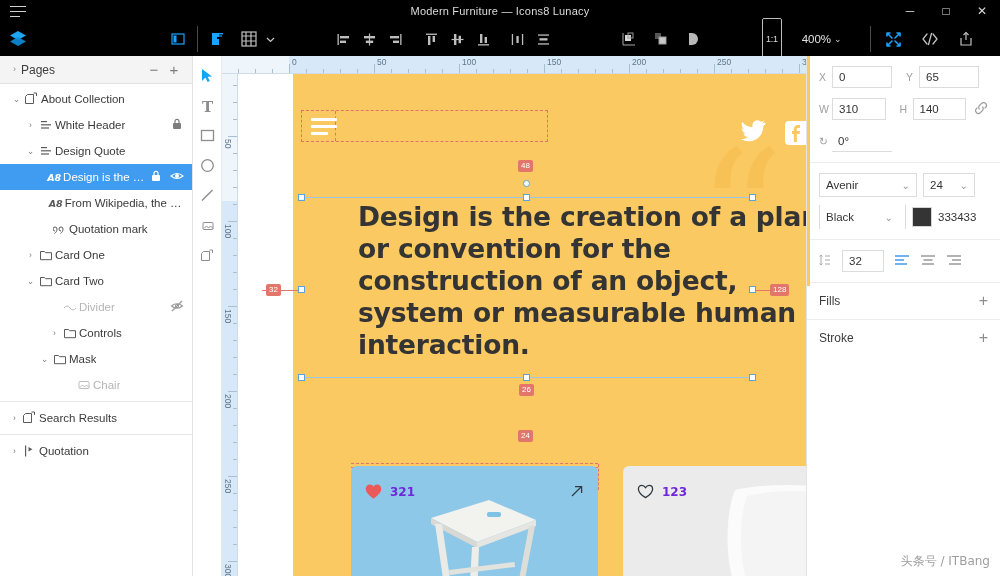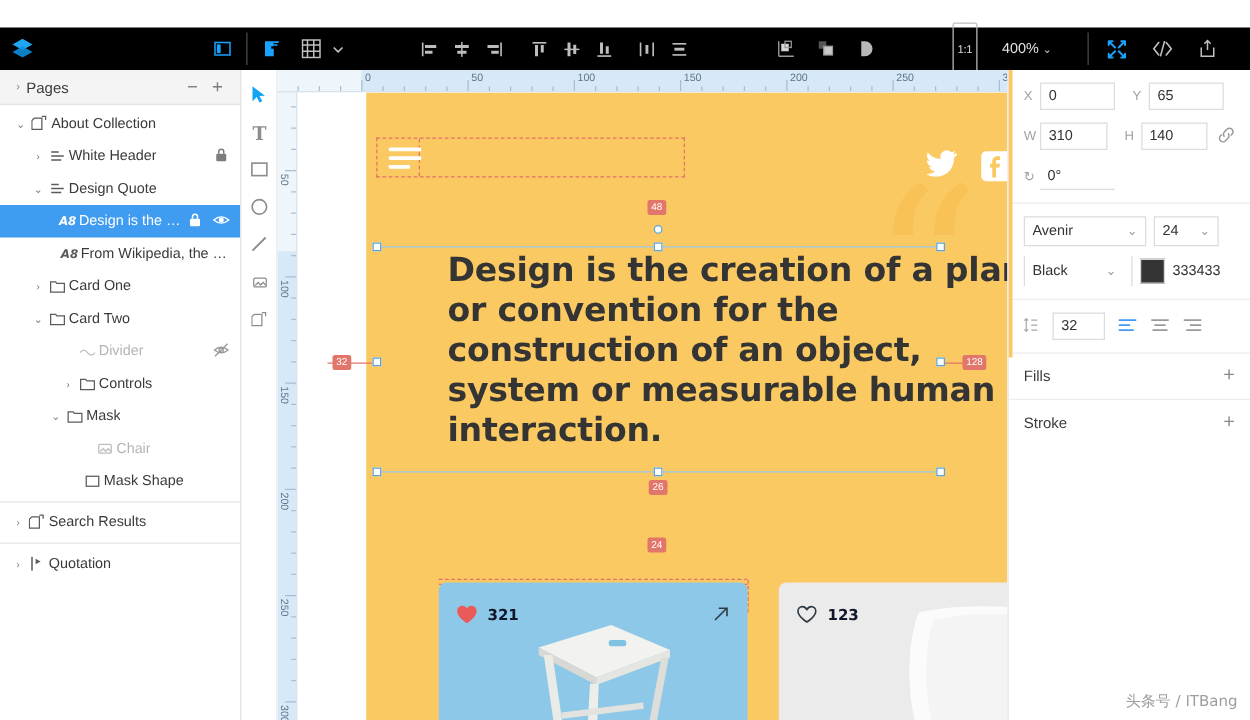--- a/index.html
+++ b/index.html
@@ -185,21 +185,21 @@
   }
   .guide { position: absolute; background: #e2766a; height: 1px; }
 
   
   .card {
     position: absolute; bottom: -10px; border-radius: 6px; overflow: hidden;
   }
   .card.one { left: 58px; width: 247px; height: 120px; background: #8ec8e8; }
   .card.two { left: 330px; width: 247px; height: 120px; background: #ebebeb; }
   .card-like { position: absolute; left: 14px; top: 18px; display: flex; align-items: center; gap: 8px; }
-  .like-num { font-family: "DejaVu Sans", sans-serif; font-weight: bold; font-size: 12px; color: #0f172a; }
+  .like-num { font-family: "DejaVu Sans", sans-serif; font-weight: bold; font-size: 12px; color: #6d28d9; }
   .card-share { position: absolute; right: 14px; top: 18px; color: #2f3b44; }
   .card-dash { position: absolute; left: 58px; bottom: 108px; width: 247px; border-top: 1px dashed #e2766a; }
   .stool { position: absolute; left: 60px; top: 24px; }
   .pillow { position: absolute; left: 90px; top: 18px; }
 
   
   .right {
     position: absolute; left: 806px; top: 56px; width: 194px; height: 520px;
     background: #ffffff; border-left: 1px solid #e3e3e3;
   }
@@ -230,20 +230,33 @@
   .watermark {
     position: absolute; right: 10px; bottom: 6px; font-size: 12px;
     color: #9e9e9e; font-family: "DejaVu Sans", sans-serif;
   }
 </style>
 </head>
 <body>
 
 <div class="app">
 
+  <div class="titlebar">
+    <div class="hamburger">
+      <i></i>
+        <i></i>
+        <i></i>
+    </div>
+    <div class="title">Modern Furniture — Icons8 Lunacy</div>
+    <div class="win-btns">
+      <div class="win-btn">─</div>
+      <div class="win-btn">□</div>
+      <div class="win-btn close">✕</div>
+    </div>
+  </div>
 
   <div class="toolbar">
     <div class="logo">
       <svg width="20" height="20" viewBox="0 0 20 20">
         <path d="M10 2 L18 6.5 L10 11 L2 6.5 Z" fill="#1ea7f0"></path>
         <path d="M10 8 L18 12.5 L10 17 L2 12.5 Z" fill="#0d8ddb" opacity=".9"></path>
       </svg>
     </div>
     <div style="width:129px"></div>
 
@@ -477,20 +490,32 @@
         <div class="row">
           <span style="display:inline-block;width:38px"></span>
           <span class="tw"></span>
           <span class="ico">
             <span style="font-family:'DejaVu Sans',sans-serif;font-size:9.5px;font-weight:bold;color:#5b5b5b">A8</span>
           </span>
           <span class="lbl">From Wikipedia, the free...</span>
           <span class="rowacts"></span>
         </div>
         <div class="row">
+          <span style="display:inline-block;width:38px"></span>
+          <span class="tw"></span>
+          <span class="ico">
+            <svg width="14" height="14" viewBox="0 0 14 14">
+              <path d="M2 9 a2 2 0 1 1 2-2 c0 2-1 3.5-2.5 4.5" fill="none" stroke="#5b5b5b" stroke-width="1"></path>
+              <path d="M8 9 a2 2 0 1 1 2-2 c0 2-1 3.5-2.5 4.5" fill="none" stroke="#5b5b5b" stroke-width="1"></path>
+            </svg>
+          </span>
+          <span class="lbl">Quotation mark</span>
+          <span class="rowacts"></span>
+        </div>
+        <div class="row">
           <span style="display:inline-block;width:24px"></span>
           <span class="tw">›</span>
           <span class="ico">
             <svg width="14" height="14" viewBox="0 0 14 14">
               <path d="M1.5 3.5 h4 l1 1.2 h6 v7 h-11z" fill="none" stroke="#5b5b5b" stroke-width="1"></path>
             </svg>
           </span>
           <span class="lbl">Card One</span>
           <span class="rowacts"></span>
         </div>
@@ -547,31 +572,20 @@
         <div class="row dim">
           <span style="display:inline-block;width:62px"></span>
           <span class="tw"></span>
           <span class="ico">
             <svg width="14" height="14" viewBox="0 0 14 14">
               <rect x="2" y="3.5" width="10" height="7" rx="1" fill="none" stroke="#bdbdbd" stroke-width="1"></rect>
               <path d="M3 9.5 l2.5 -2.5 l2 2 l2-2 l2.5 2.5" fill="none" stroke="#bdbdbd" stroke-width="1"></path>
             </svg>
           </span>
           <span class="lbl">Chair</span>
-          <span class="rowacts"></span>
-        </div>
-        <div class="row">
-          <span style="display:inline-block;width:52px"></span>
-          <span class="tw"></span>
-          <span class="ico">
-            <svg width="14" height="14" viewBox="0 0 14 14">
-              <rect x="2" y="3" width="10" height="8" fill="none" stroke="#5b5b5b" stroke-width="1"></rect>
-            </svg>
-          </span>
-          <span class="lbl">Mask Shape</span>
           <span class="rowacts"></span>
         </div>
       </div>
     <div class="sep-row"></div>
     <div id="page-list">
         <div class="row">
           <span style="display:inline-block;width:8px"></span>
           <span class="tw">›</span>
           <span class="ico">
             <svg width="14" height="14" viewBox="0 0 14 14">

